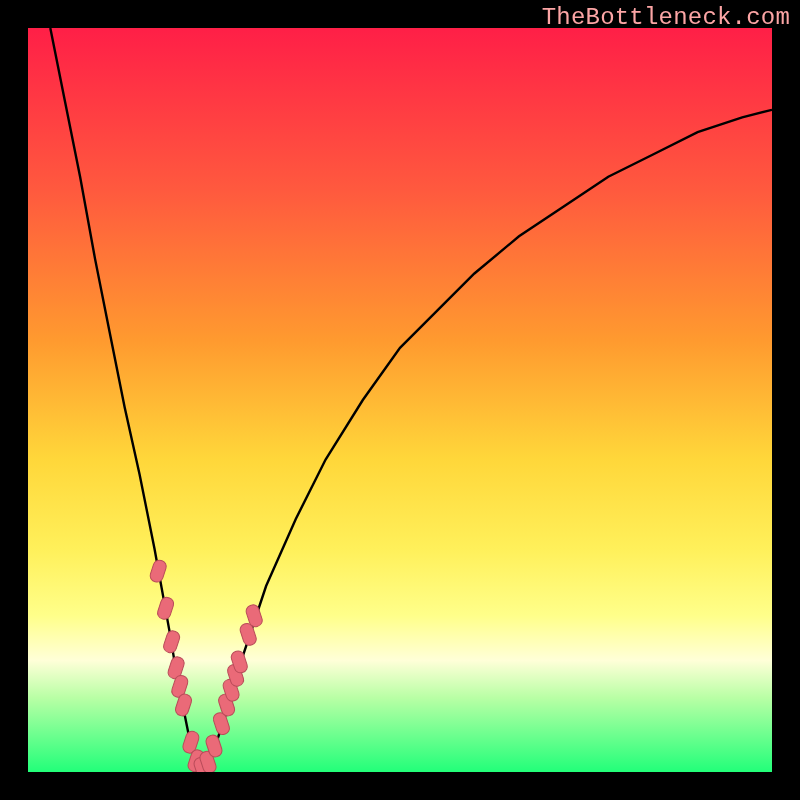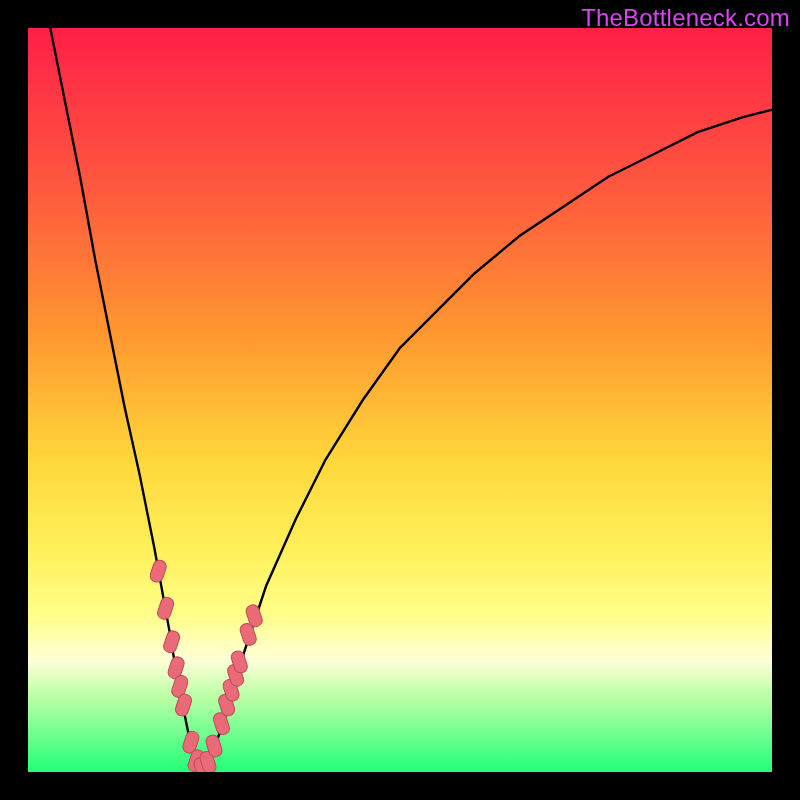--- a/index.html
+++ b/index.html
@@ -35,25 +35,26 @@
       #ffff8a 79%,
       #ffffd8 85%,
       #b9ffa5 90%,
       #22ff79 100%
     );
   }
   .watermark {
     position: absolute;
     top: 4px;
     right: 10px;
-    color: #d946ef;
+    color: #fca5a5;
     font-size: 24px;
     font-weight: 500;
     letter-spacing: 0.2px;
     pointer-events: none;
+    font-family: Liberation Mono, monospace;
   }
   svg { display: block; }
 </style>
 </head>
 <body>
 
 <div class="frame">
   <div class="plot">
     <svg id="chart-svg" width="744" height="744" viewBox="0 0 744 744">
       <path id="curve-path" fill="none" stroke-width="2.4" d="M22.3 0.0 L37.2 74.4 L52.1 148.8 L67.0 230.6 L81.8 305.0 L96.7 379.4 L111.6 446.4 L126.5 520.8 L141.4 602.6 L148.8 647.3 L156.2 684.5 L163.7 721.7 L171.1 744.0 L178.6 736.6 L186.0 721.7 L200.9 677.0 L215.8 625.0 L238.1 558.0 L267.8 491.0 L297.6 431.5 L334.8 372.0 L372.0 319.9 L409.2 282.7 L446.4 245.5 L491.0 208.3 L535.7 178.6 L580.3 148.8 L625.0 126.5 L669.6 104.2 L714.2 89.3 L744.0 81.8" stroke="#000000"></path>

